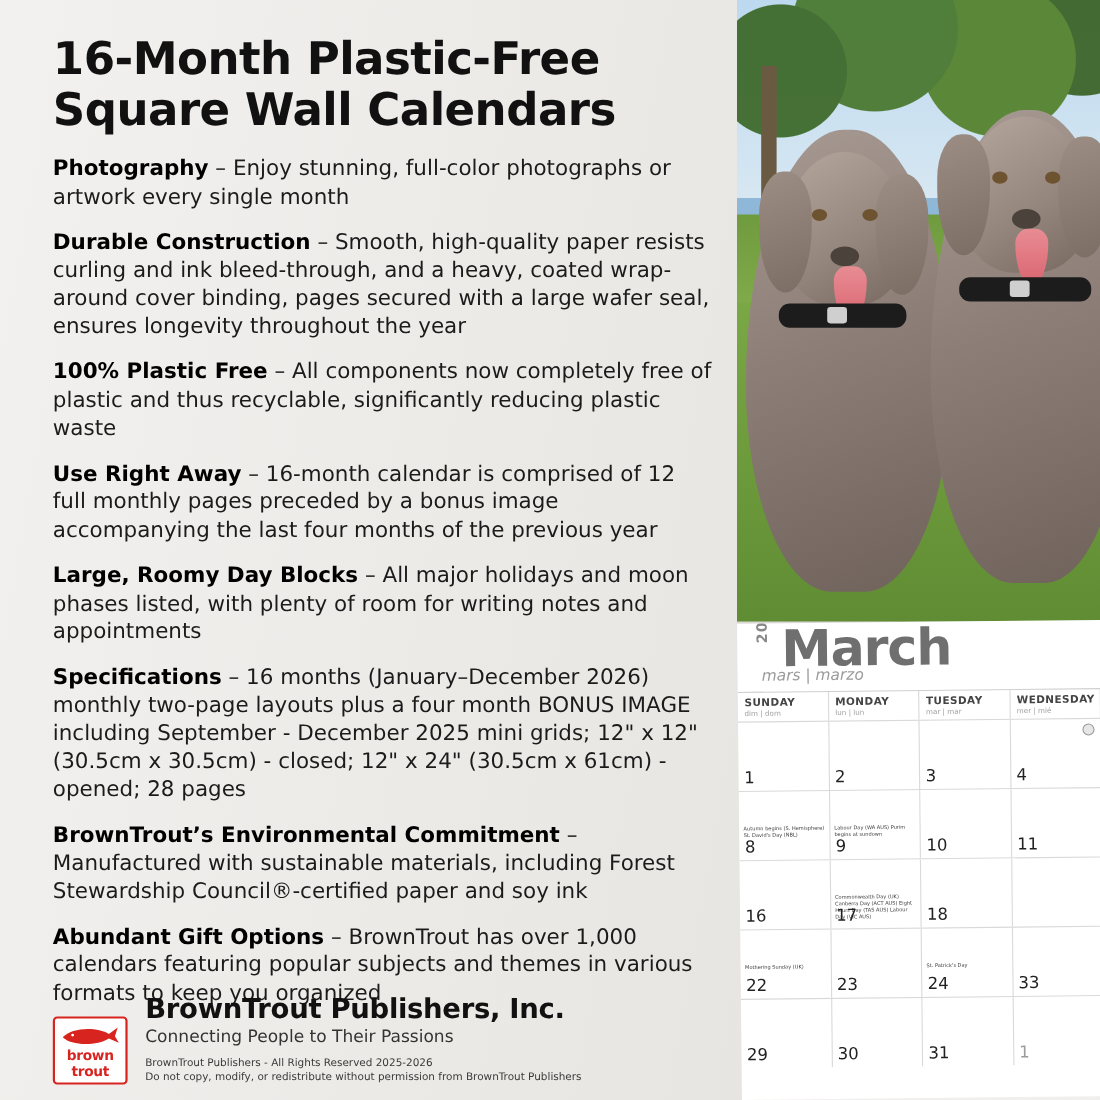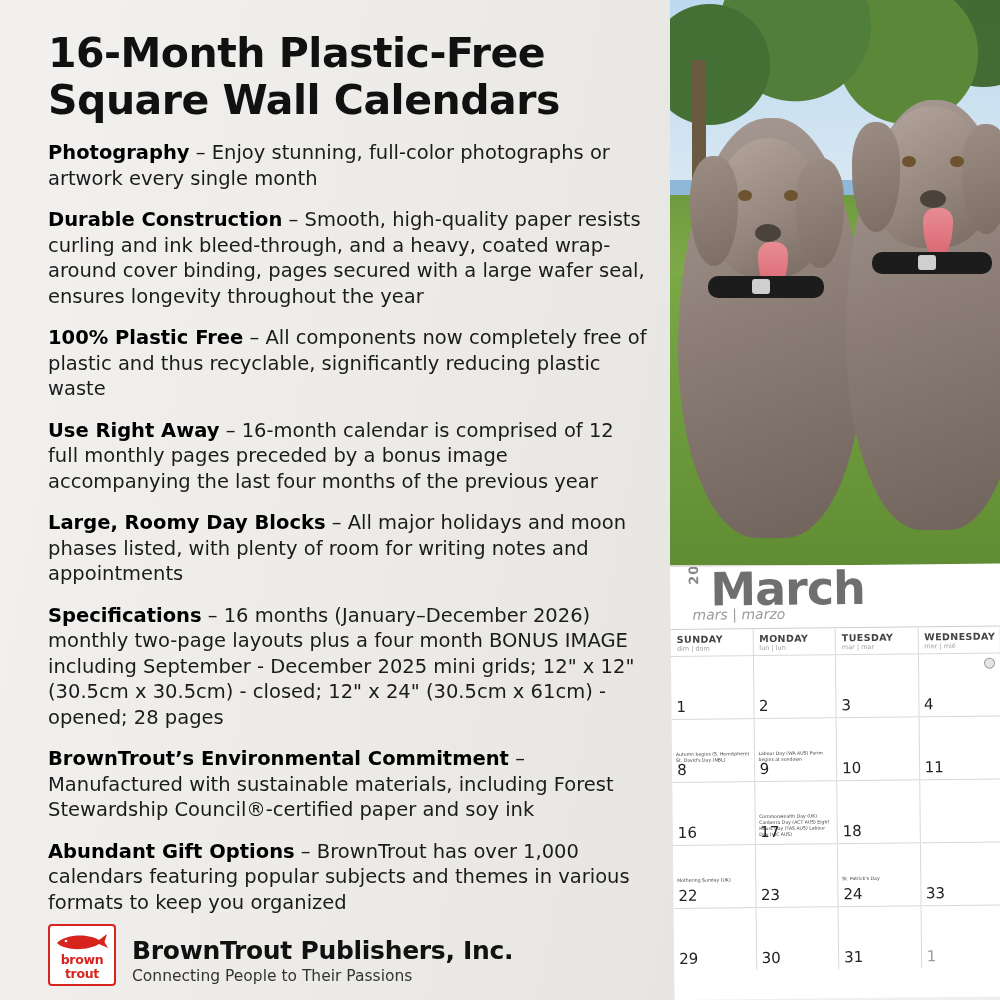--- a/index.html
+++ b/index.html
@@ -347,20 +347,24 @@
           <circle cx="22" cy="18" r="2.6" fill="#ffffff"></circle>
         </svg>
         <div class="logo-word">
           <div>brown</div>
           <div>trout</div>
         </div>
       </div>
       <div class="pub-block">
         <div class="pub-name">BrownTrout Publishers, Inc.</div>
         <div class="pub-tag">Connecting People to Their Passions</div>
+        <div class="pub-legal">
+          <div>BrownTrout Publishers - All Rights Reserved 2025-2026</div>
+          <div>Do not copy, modify, or redistribute without permission from BrownTrout Publishers</div>
+        </div>
       </div>
     </div>
   </div>
 
   <div class="right-panel">
 
     <div class="photo">
       <div class="sky"></div>
       <div class="trees"></div>
       <div class="treetrunk"></div>

